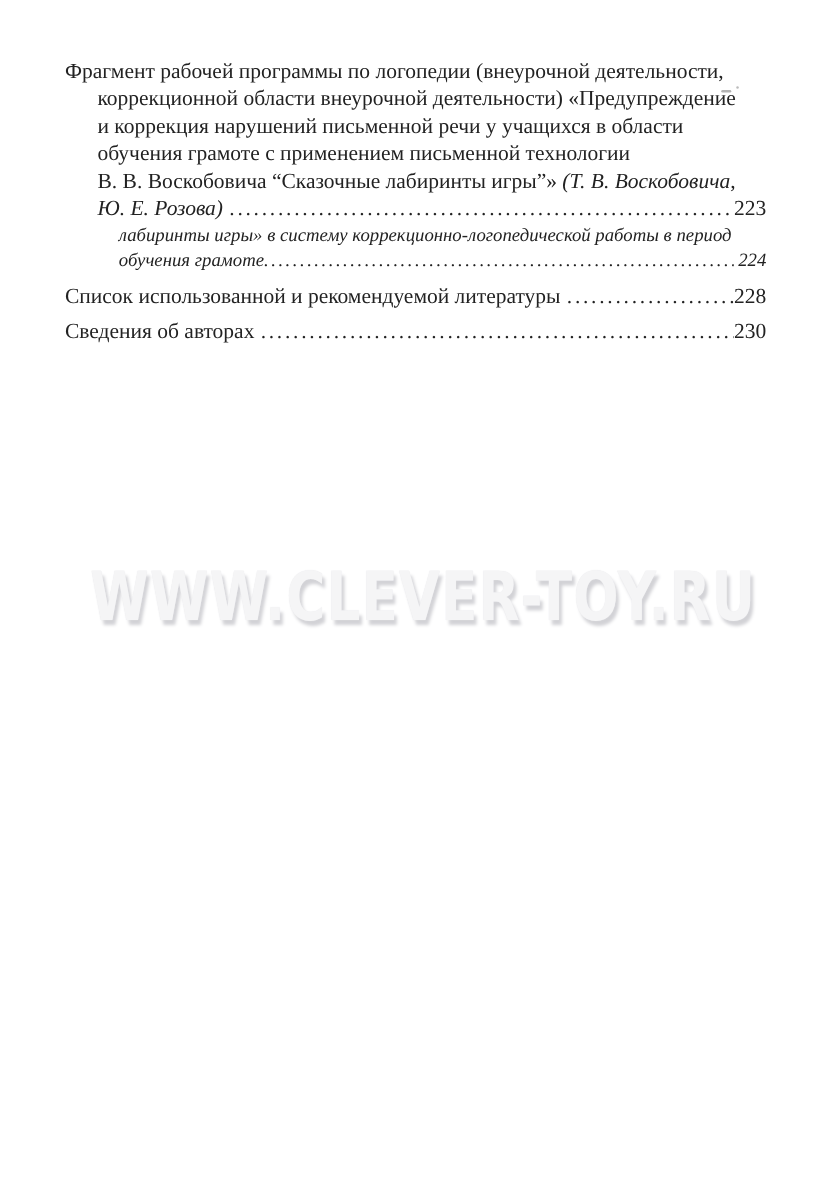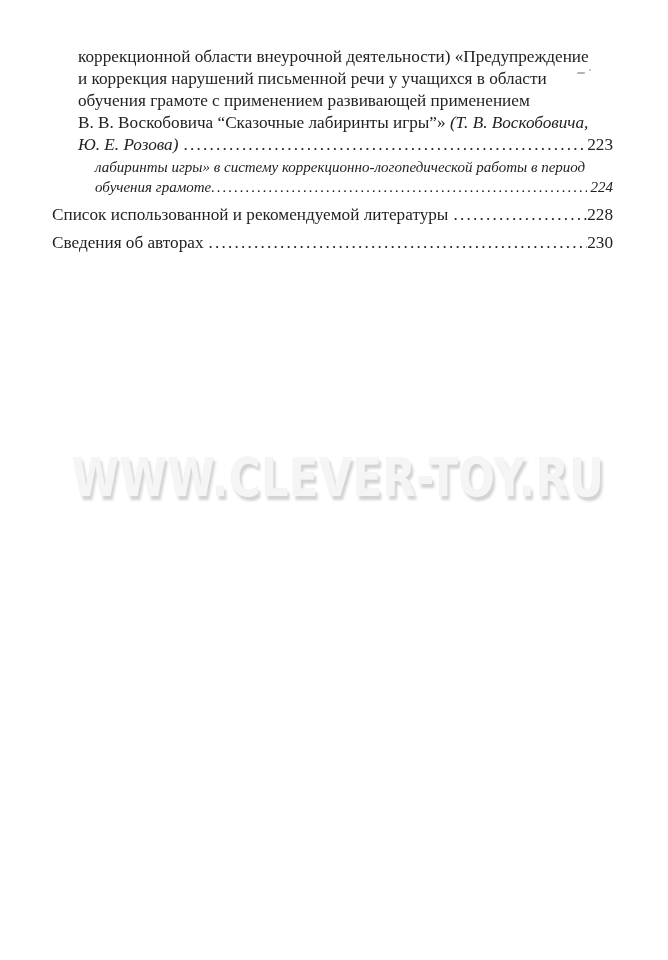--- a/index.html
+++ b/index.html
@@ -83,23 +83,24 @@
   }
 </style>
 </head>
 <body>
 
 <div class="page">
 
   <div class="toc">
 
     <div>
+      <div class="ln">Фрагмент рабочей программы по логопедии (внеурочной деятельности,</div>
       <div class="ln ind">коррекционной области внеурочной деятельности) «Предупреждение</div>
       <div class="ln ind">и коррекция нарушений письменной речи у учащихся в области</div>
-      <div class="ln ind">обучения грамоте с применением развивающей применением</div>
+      <div class="ln ind">обучения грамоте с применением письменной технологии</div>
       <div class="ln ind">
         <span>В. В. Воскобовича “Сказочные лабиринты игры”»</span>
         <span class="it">(Т. В. Воскобовича,</span>
       </div>
       <div class="ln ind row">
         <span class="it">Ю. Е. Розова)</span>
         <span class="leader gap"></span>
         <span class="num">223</span>
       </div>
     </div>

